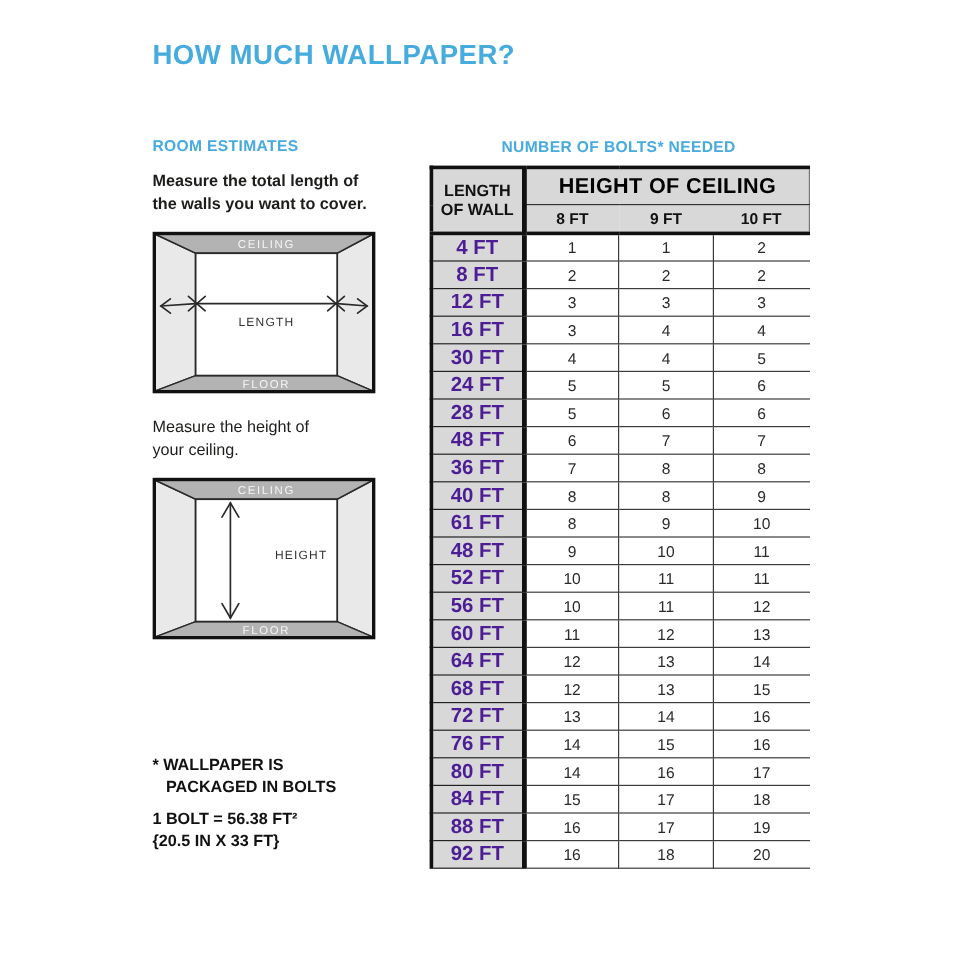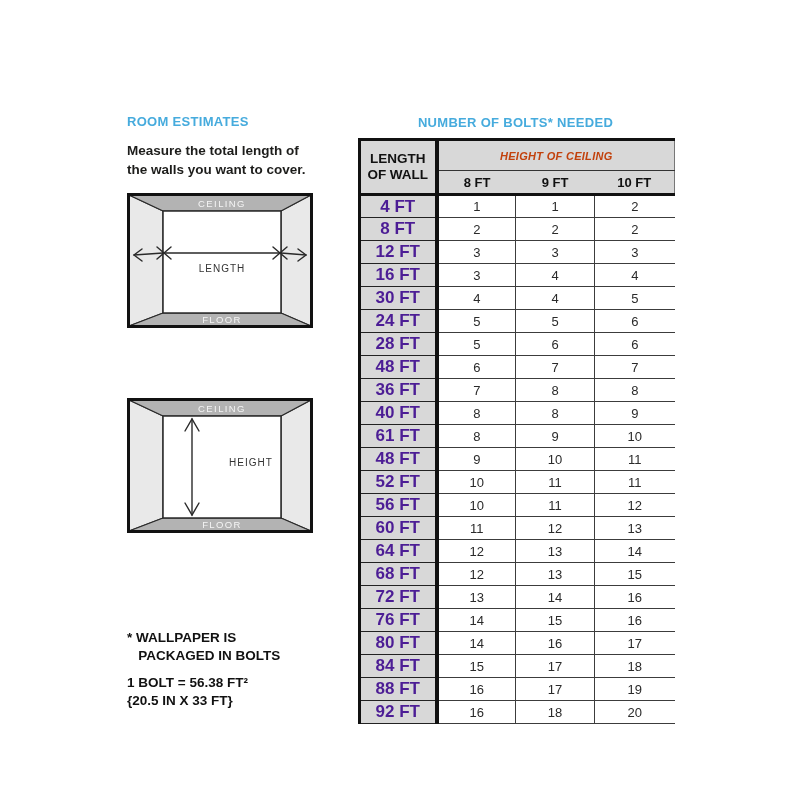--- a/index.html
+++ b/index.html
@@ -63,24 +63,23 @@
   }
   .bolts-table th,.bolts-table td{
     text-align:center;vertical-align:middle;padding:0;
   }
   th.corner{
     width:77px;background:var(--header-bg);font-size:13.5px;line-height:16px;
     font-weight:700;color:#111;white-space:pre-line;
     border-right:4px solid #111;border-bottom:3px solid #111;
   }
   th.group{
-    background:var(--header-bg);font-size:11px;font-weight:700;color:#c2410c;
+    background:var(--header-bg);font-size:18px;font-weight:700;color:#000000;
     height:31px;border-bottom:1.5px solid #333;border-right:1px solid #777;
     letter-spacing:.3px;
-    font-style:italic;
   }
   th.sub{
     background:var(--header-bg);font-size:13px;font-weight:700;color:#111;
     height:24px;border-bottom:3px solid #111;
   }
   th.sub:last-child{border-right:1px solid #777;}
   .bolts-table tbody td{
     height:23px;font-size:13px;color:#2a2a2a;
     border-bottom:1.5px solid #3c3c3c;border-right:1.5px solid #3c3c3c;
     background:#fff;
@@ -89,20 +88,21 @@
   .bolts-table tbody td.rowlabel{
     background:var(--header-bg);font-size:17px;font-weight:700;color:#4c1d95;
     border-right:4px solid #111;border-bottom:1.5px solid #222;
   }
 </style>
 </head>
 <body>
 
 <div class="page">
 
+  <h1 class="page-title">HOW MUCH WALLPAPER?</h1>
 
   <h2 class="section-head room-estimates">ROOM ESTIMATES</h2>
 
   <p class="para step1">Measure the total length of
 the walls you want to cover.</p>
 
   <div class="diagram diagram1">
     <svg width="186" height="135" viewBox="0 0 186 135">
       <polygon class="wall-side" points="2,2 36,18 36,120 2,133"></polygon>
       <polygon class="wall-side" points="184,2 154,18 154,120 184,133"></polygon>
@@ -120,20 +120,22 @@
         <line x1="146" y1="66" x2="160" y2="54"></line>
         <line x1="36" y1="60" x2="7" y2="62"></line>
         <polyline points="15,56 7,62 15,68"></polyline>
         <line x1="154" y1="60" x2="179" y2="62"></line>
         <polyline points="171,56 179,62 171,68"></polyline>
       </g>
       <text class="dim-label" x="95" y="79">LENGTH</text>
     </svg>
   </div>
 
+  <p class="para step2">Measure the height of
+your ceiling.</p>
 
   <div class="diagram diagram2">
     <svg width="186" height="135" viewBox="0 0 186 135">
       <polygon class="wall-side" points="2,2 36,18 36,120 2,133"></polygon>
       <polygon class="wall-side" points="184,2 154,18 154,120 184,133"></polygon>
       <polygon class="wall-cf" points="2,2 184,2 154,18 36,18"></polygon>
       <polygon class="wall-cf" points="2,133 184,133 154,120 36,120"></polygon>
       <rect class="backwall" x="36" y="18" width="118" height="102"></rect>
       <rect class="outer" x="1.5" y="1.5" width="183" height="132"></rect>
       <text class="room-label" x="95" y="13.5">CEILING</text>

